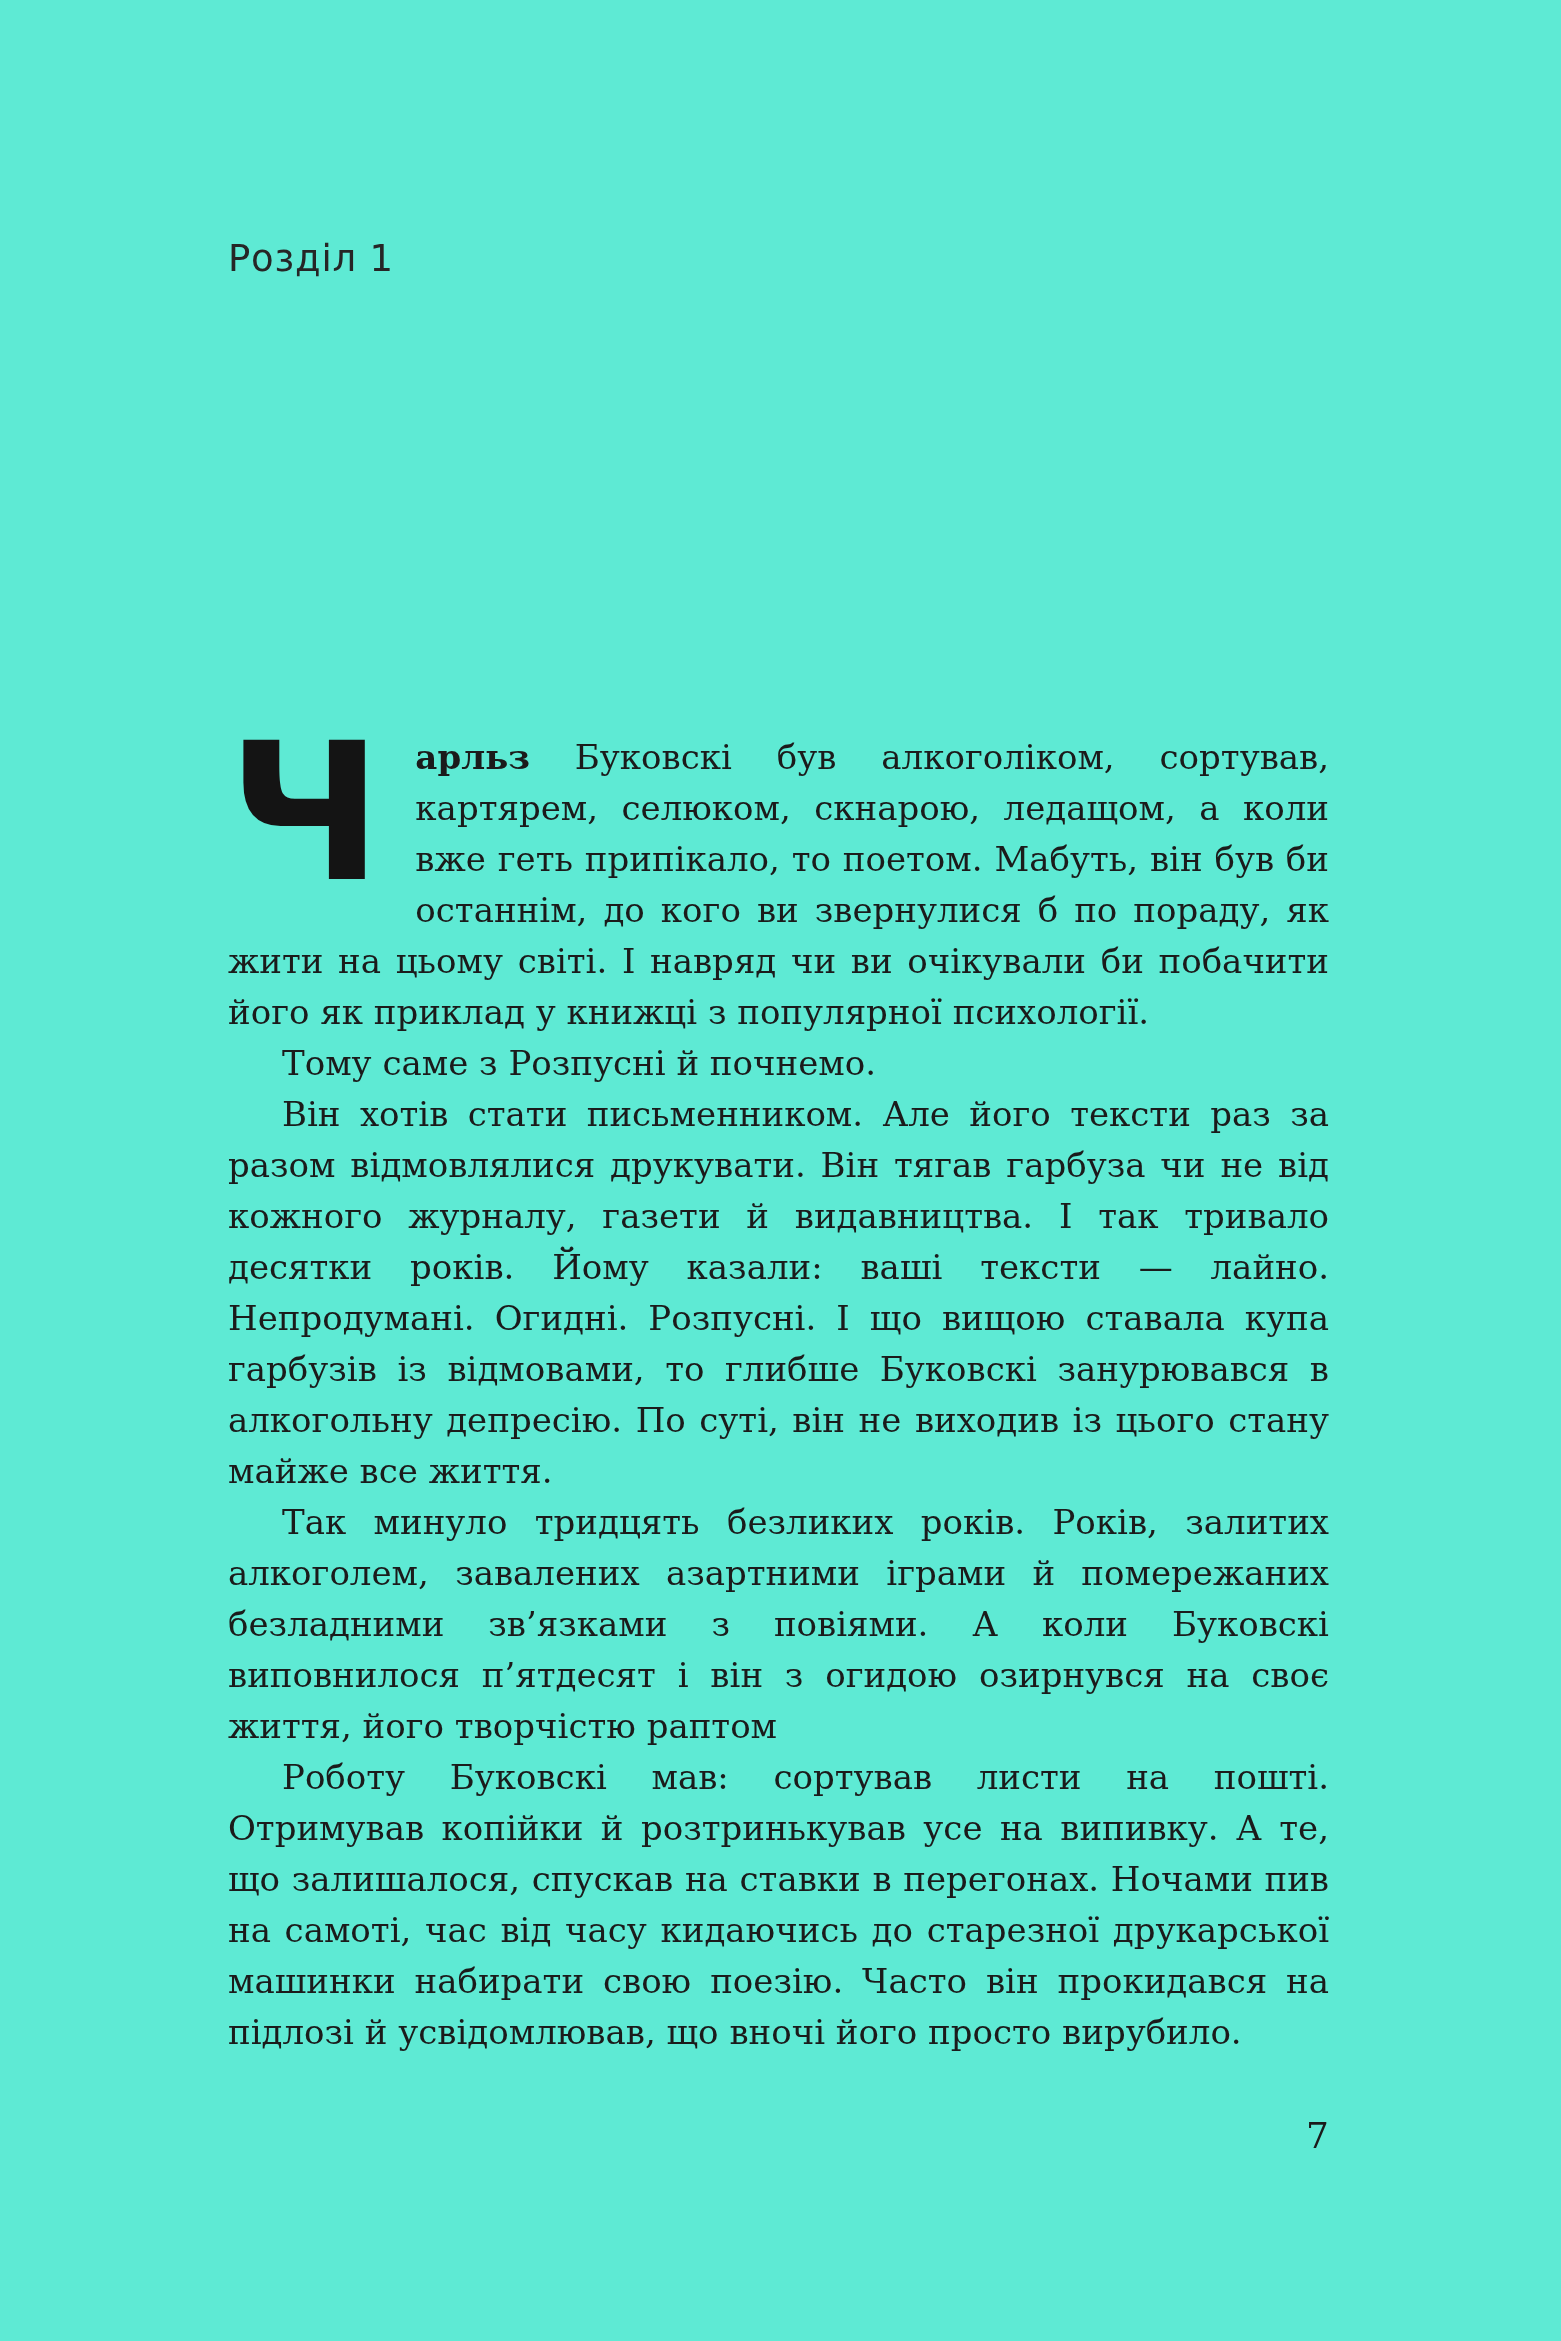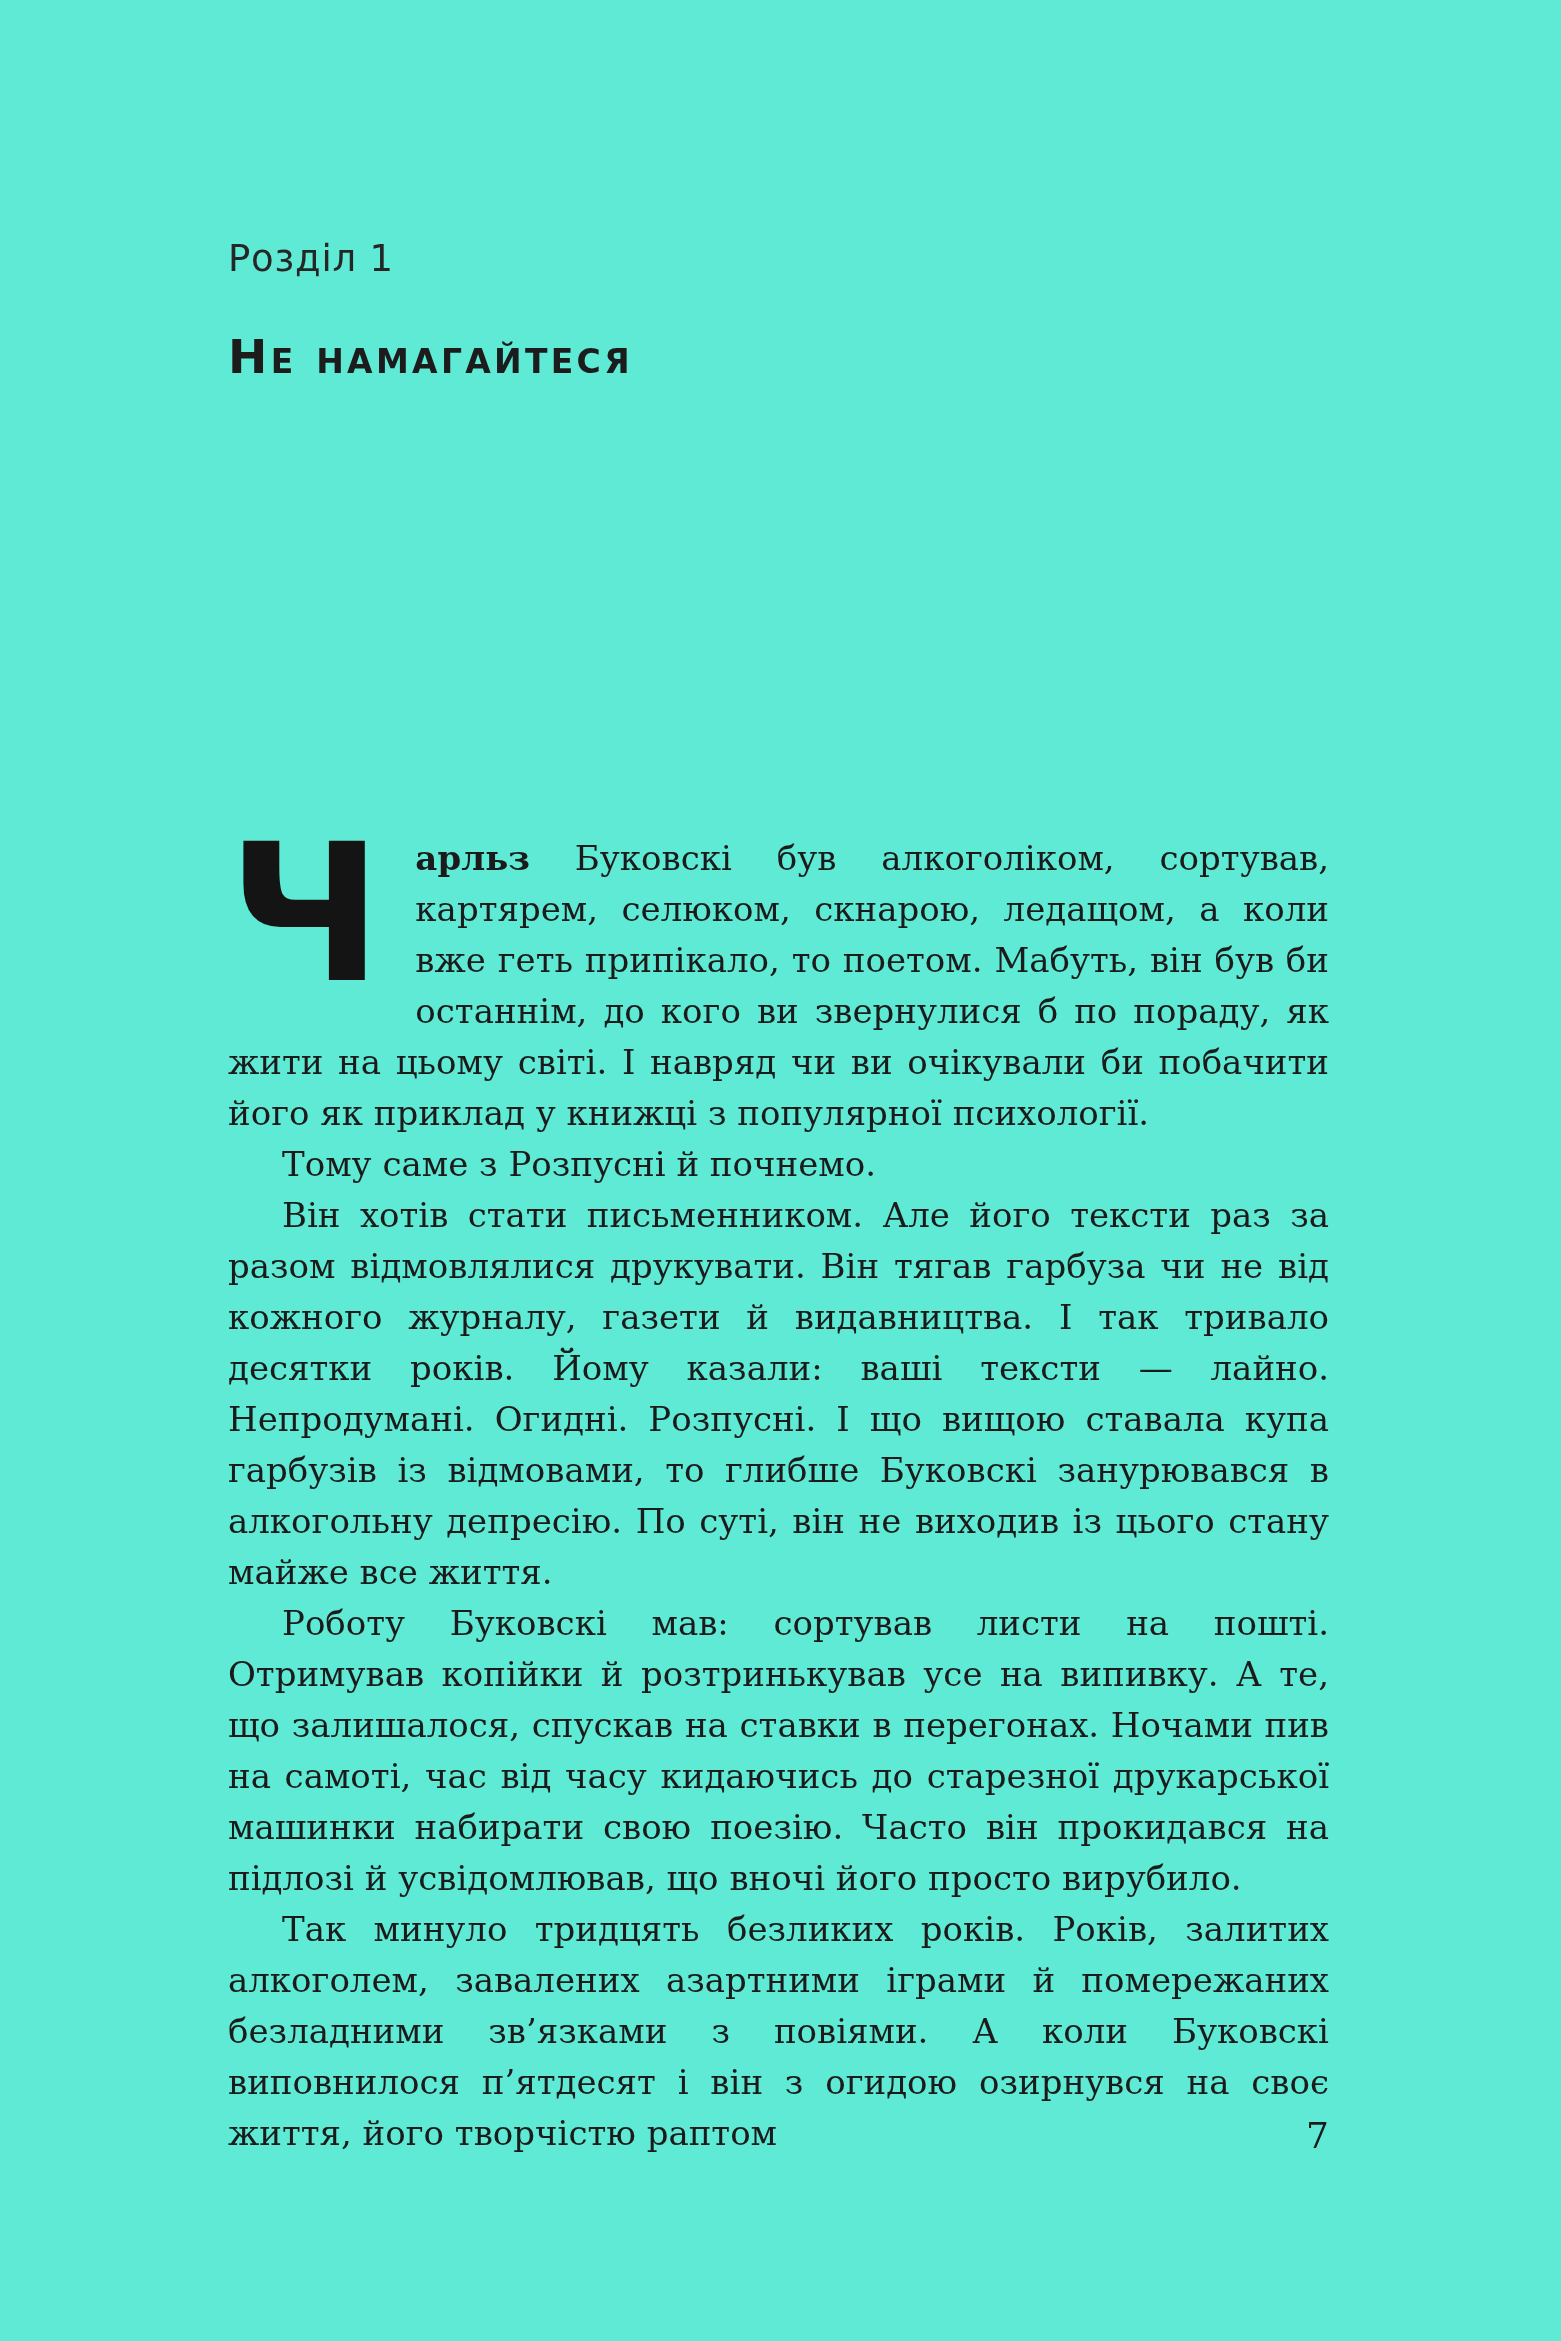--- a/index.html
+++ b/index.html
@@ -77,32 +77,31 @@
     color: #1b1b1b;
   }
 </style>
 </head>
 <body>
 
 <div class="page">
 
   <div class="chapter-label">Розділ 1</div>
 
-  <h1 class="chapter-title">Не намагайтеся</h1>
 
   <div class="body-text">
     <p class="first-para">
       <span class="dropcap">Ч</span>
       <span class="lead-word">арльз</span>
       <span>Буковскі був алкоголіком, сортував, картярем, селюком, скнарою, ледащом, а коли вже геть припікало, то поетом. Мабуть, він був би останнім, до кого ви звернулися б по пораду, як жити на цьому світі. І навряд чи ви очікували би побачити його як приклад у книжці з популярної психології.</span>
     </p>
     <div id="paragraph-list">
         <p class="para indent">Тому саме з Розпусні й почнемо.</p>
         <p class="para indent">Він хотів стати письменником. Але його тексти раз за разом відмовлялися друкувати. Він тягав гарбуза чи не від кожного журналу, газети й видавництва. І так тривало десятки років. Йому казали: ваші тексти — лайно. Непродумані. Огидні. Розпусні. І що вищою ставала купа гарбузів із відмовами, то глибше Буковскі занурювався в алкогольну депресію. По суті, він не виходив із цього стану майже все життя.</p>
+        <p class="para indent">Так минуло тридцять безликих років. Років, залитих алкоголем, завалених азартними іграми й помережаних безладними зв’язками з повіями. А коли Буковскі виповнилося п’ятдесят і він з огидою озирнувся на своє життя, його творчістю раптом</p>
         <p class="para indent">Роботу Буковскі мав: сортував листи на пошті. Отримував копійки й розтринькував усе на випивку. А те, що залишалося, спускав на ставки в перегонах. Ночами пив на самоті, час від часу кидаючись до старезної друкарської машинки набирати свою поезію. Часто він прокидався на підлозі й усвідомлював, що вночі його просто вирубило.</p>
-        <p class="para indent">Так минуло тридцять безликих років. Років, залитих алкоголем, завалених азартними іграми й помережаних безладними зв’язками з повіями. А коли Буковскі виповнилося п’ятдесят і він з огидою озирнувся на своє життя, його творчістю раптом</p>
       </div>
   </div>
 
   <div class="page-number">7</div>
 
 </div>
 
 
 </body></html>

